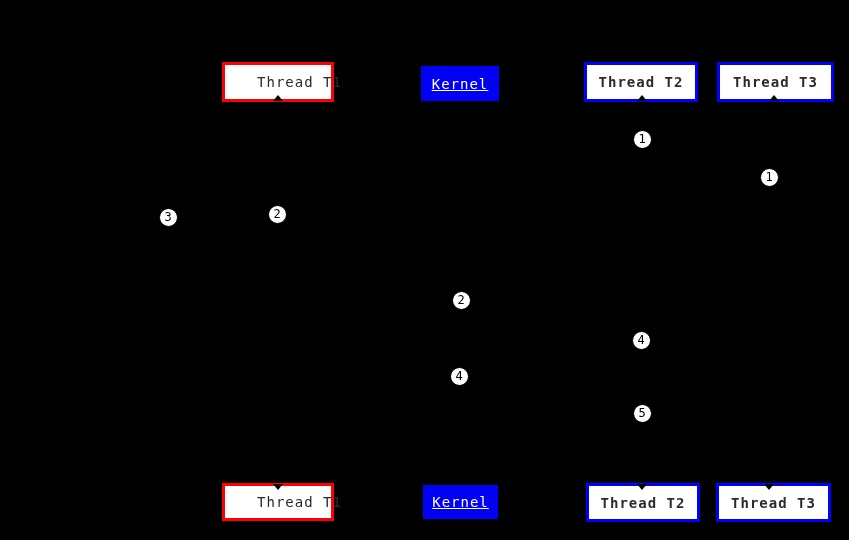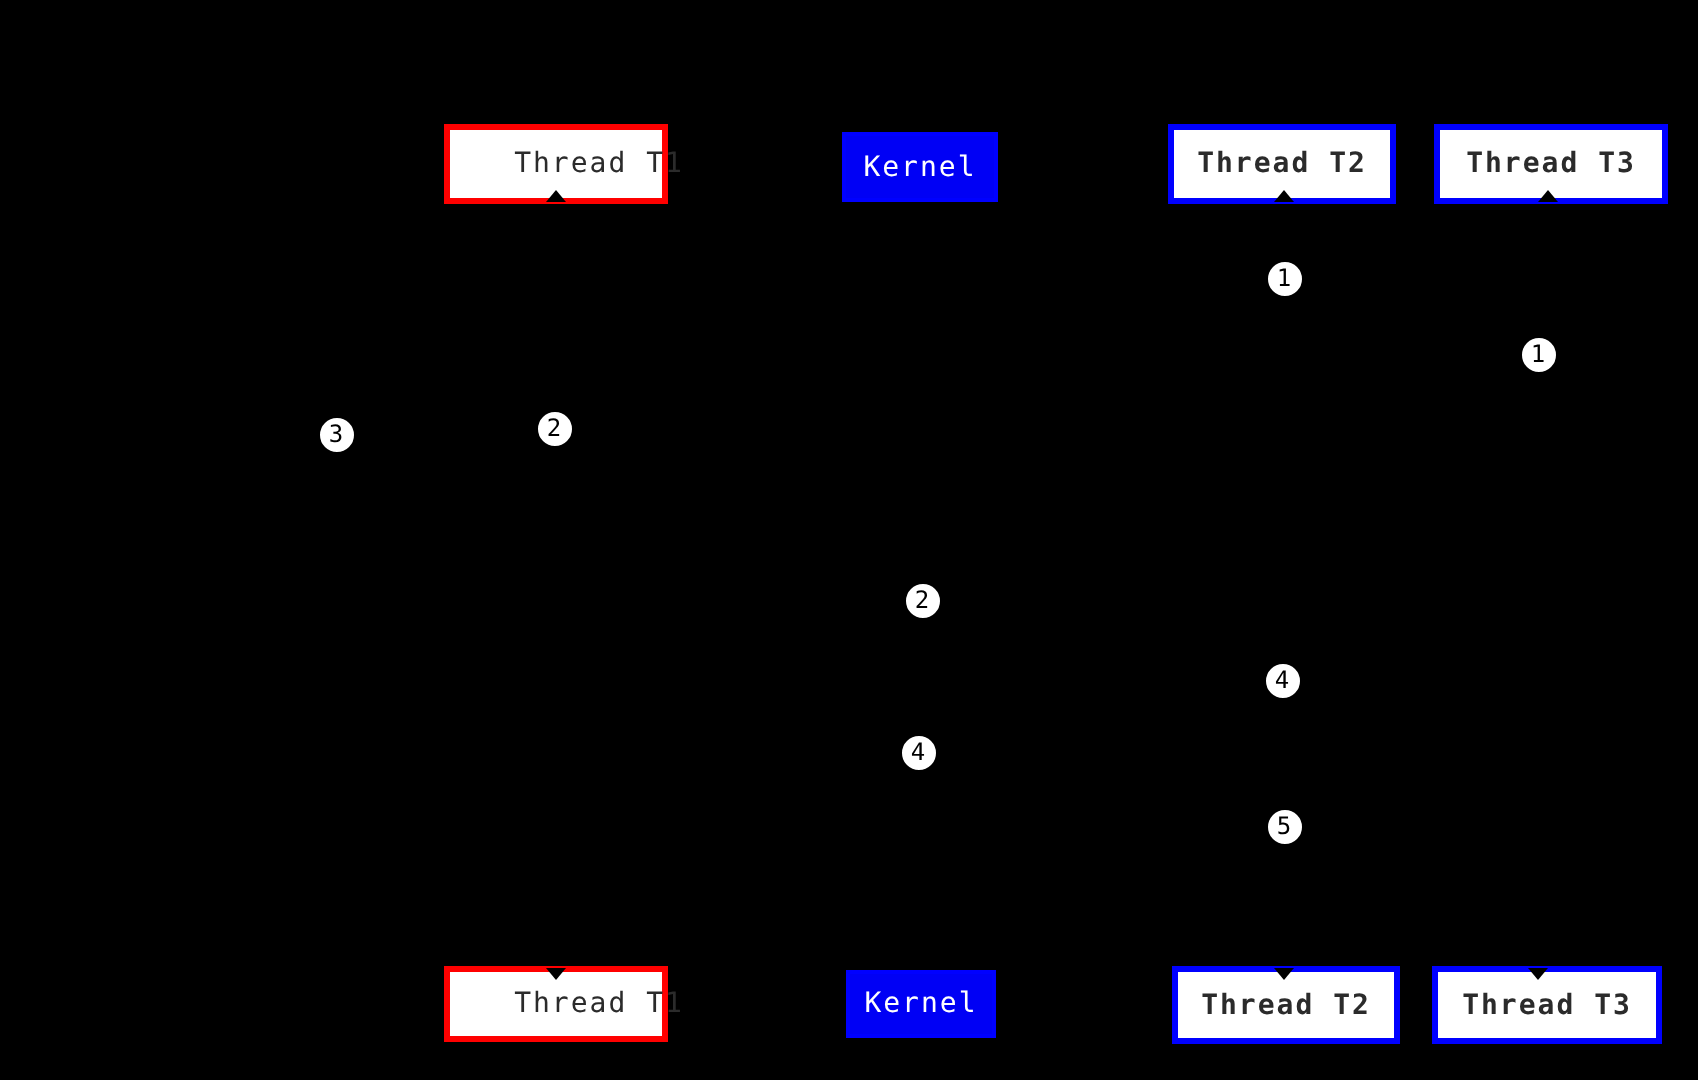--- a/index.html
+++ b/index.html
@@ -18,21 +18,21 @@
   }
   .box.red   { border: 3px solid var(--red-border); padding-left: 43px; }
   .box.blue  { border: 3px solid var(--blue-border); font-weight: bold; }
   .box.kernel{ background: var(--kernel-bg); border: 2px solid var(--blue-border); }
   .box-label {
     font-size: 14px;
     letter-spacing: 1px;
     color: var(--box-text);
     white-space: nowrap;
   }
-  .box.kernel .box-label { color: var(--kernel-text); }
+  .box.kernel .box-label { color: var(--kernel-text); text-decoration: underline; }
   .circle {
     position: absolute;
     width: 19px;
     height: 19px;
     box-sizing: border-box;
     border-radius: 50%;
     background: var(--circle-bg);
     border: 1px solid var(--arrow-color);
     display: flex;
     align-items: center;

